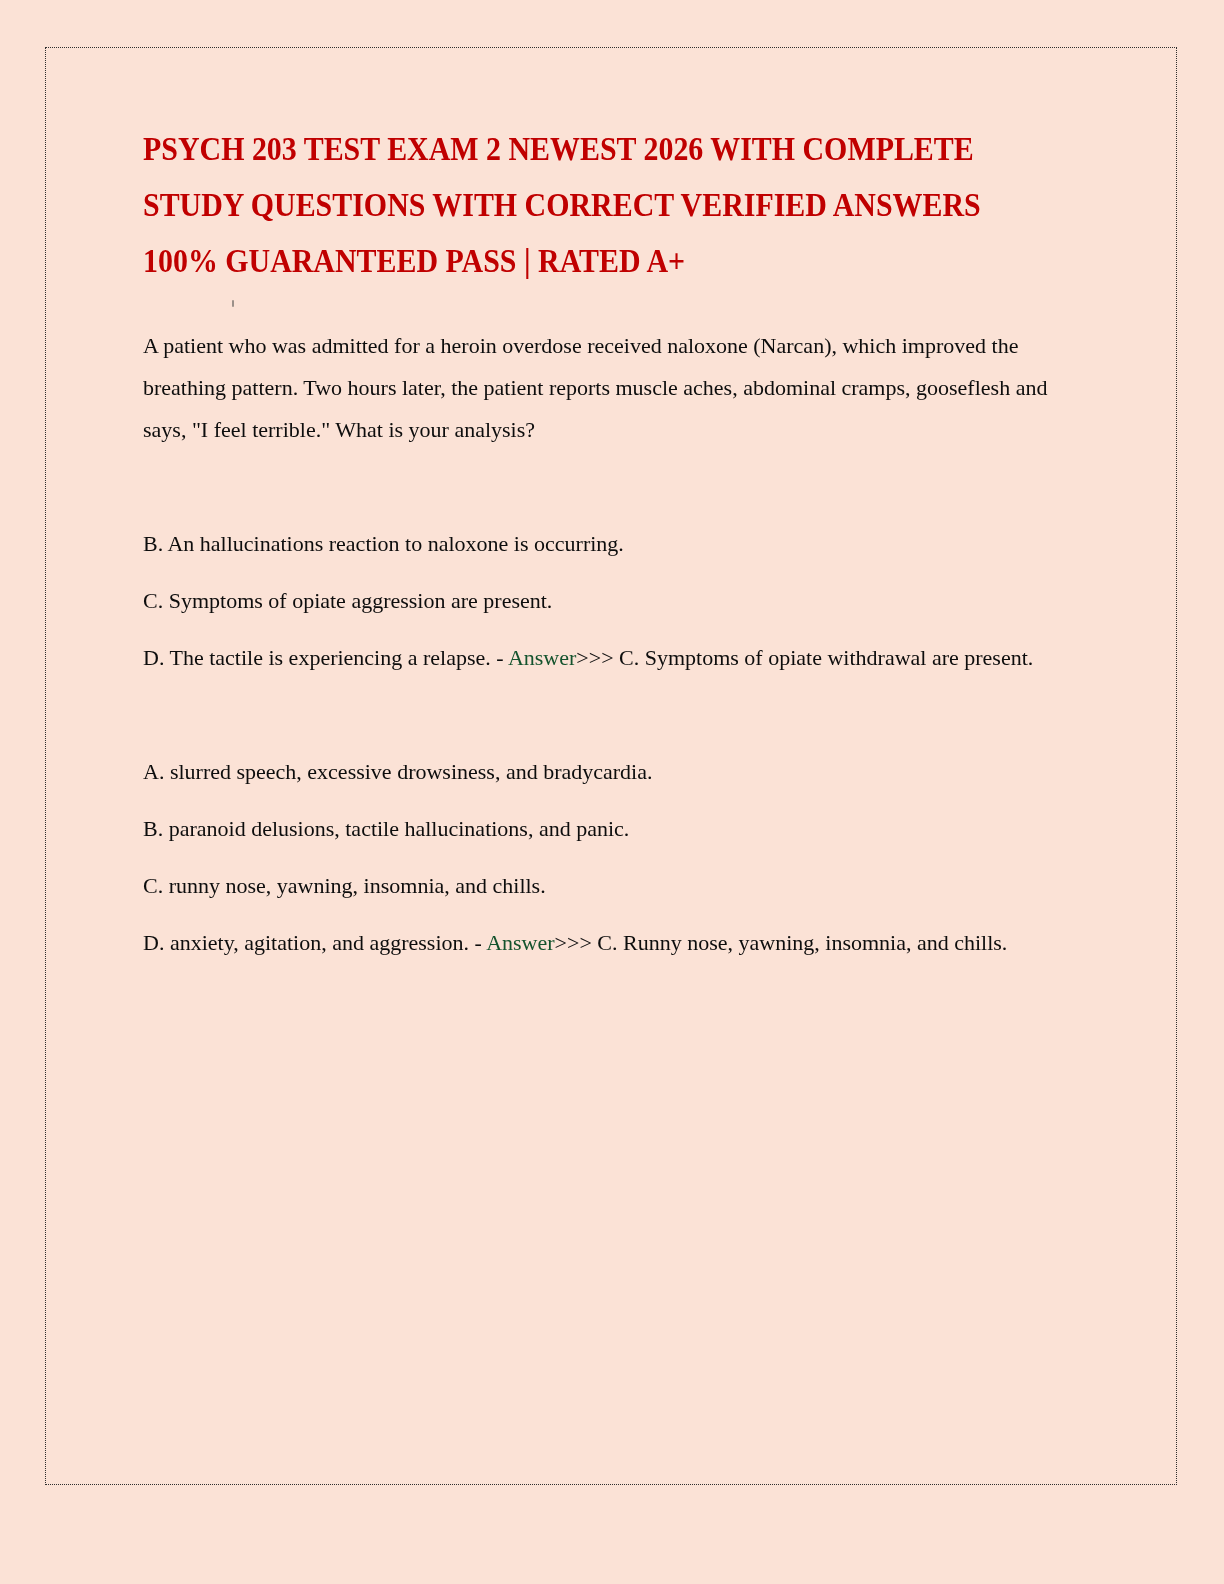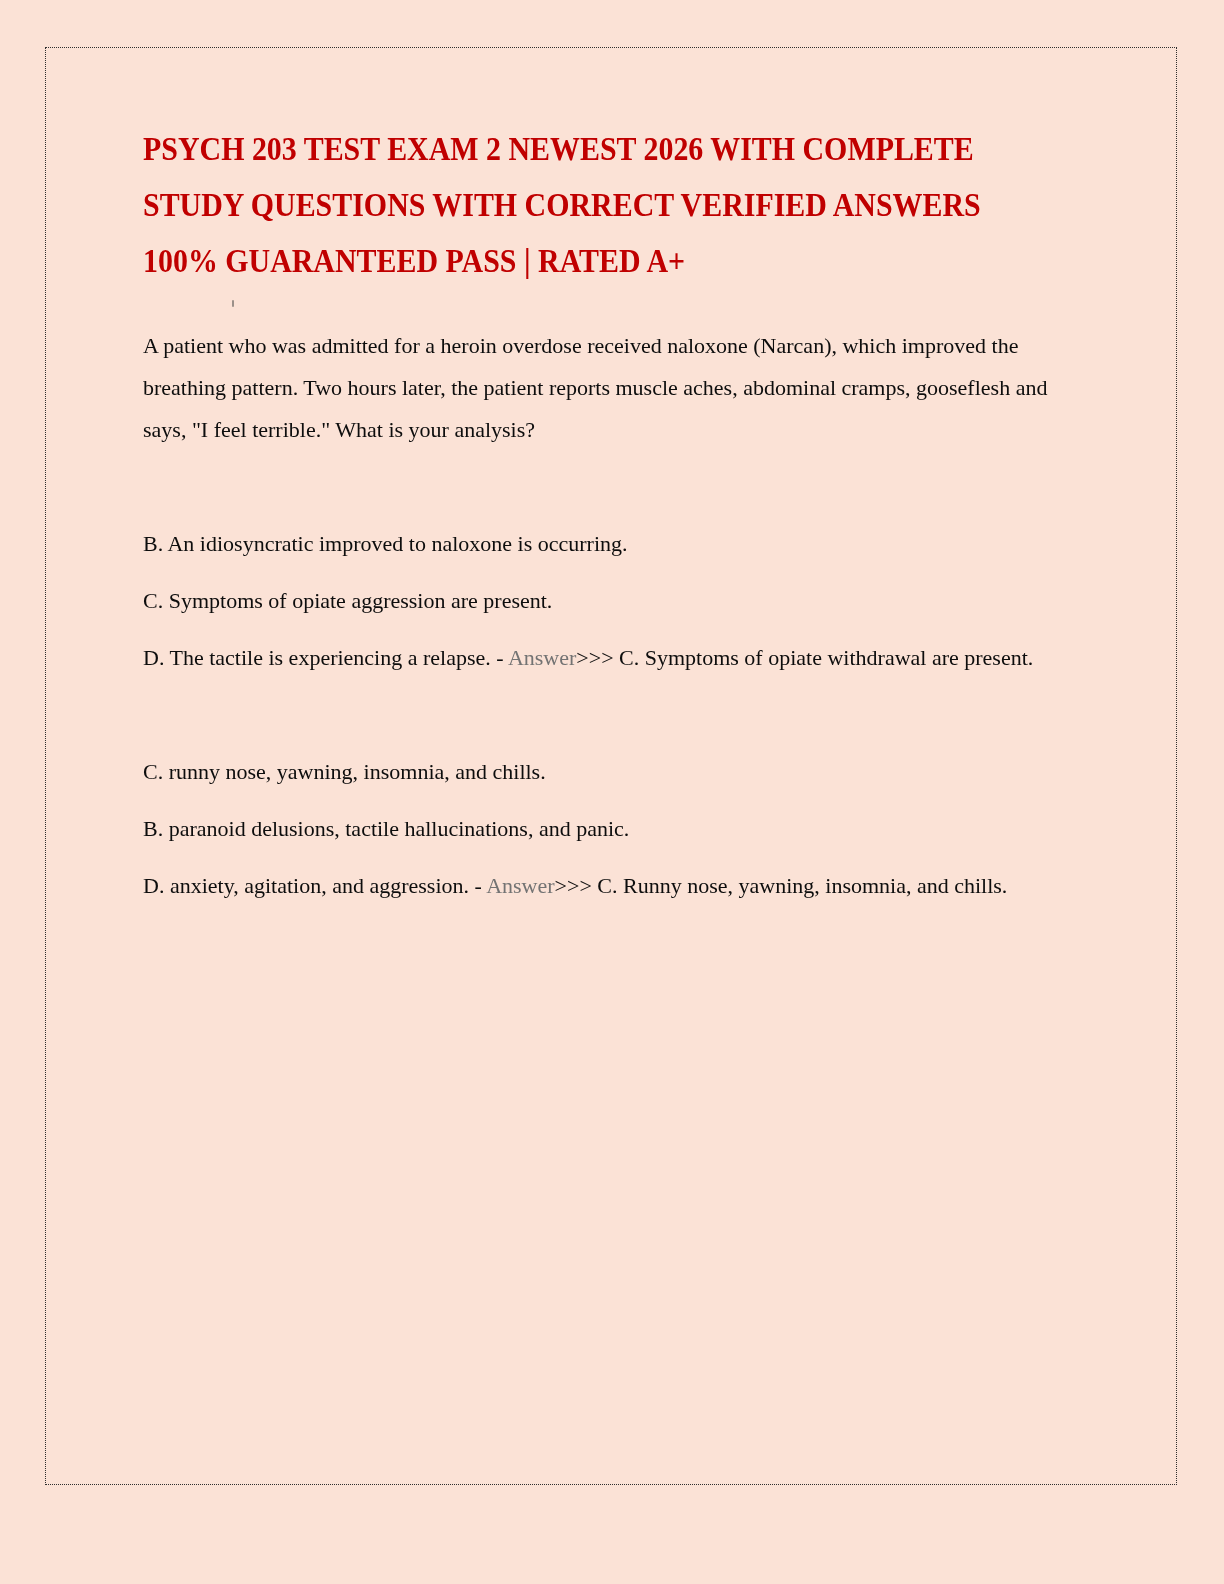--- a/index.html
+++ b/index.html
@@ -48,21 +48,21 @@
     padding: 0;
     font-size: 22px;
     line-height: 42px;
     color: #0d0d0d;
   }
   .blank-line {
     height: 42px;
     margin: 0 0 15px 0;
   }
   .answer {
-    color: #737373;
+    color: #14532d;
   }
   .stray {
     position: absolute;
     left: 232px;
     top: 300px;
     width: 2px;
     height: 7px;
     background: #9b9089;
     border-radius: 1px;
   }
@@ -76,23 +76,24 @@
 
   <div class="content">
     <h1 class="title">
       <span class="tline">PSYCH 203 TEST EXAM 2 NEWEST 2026 WITH COMPLETE</span>
       <span class="tline">STUDY QUESTIONS WITH CORRECT VERIFIED ANSWERS</span>
       <span class="tline">100% GUARANTEED PASS | RATED A+</span>
     </h1>
 
     <p>A patient who was admitted for a heroin overdose received naloxone (Narcan), which improved the breathing pattern. Two hours later, the patient reports muscle aches, abdominal cramps, gooseflesh and says, "I feel terrible." What is your analysis?</p>
     <div class="blank-line"></div>
-    <p>B. An idiosyncratic improved to naloxone is occurring.</p>
+    <p>B. An hallucinations reaction to naloxone is occurring.</p>
     <p>C. Symptoms of opiate aggression are present.</p>
     <p><span>D. The tactile is experiencing a relapse. - </span><span class="answer">Answer</span><span>&gt;&gt;&gt; C. Symptoms of opiate withdrawal are present.</span></p>
 
     <div class="blank-line"></div>
+    <p>A. slurred speech, excessive drowsiness, and bradycardia.</p>
+    <p>B. paranoid delusions, tactile hallucinations, and panic.</p>
     <p>C. runny nose, yawning, insomnia, and chills.</p>
-    <p>B. paranoid delusions, tactile hallucinations, and panic.</p>
     <p><span>D. anxiety, agitation, and aggression. - </span><span class="answer">Answer</span><span>&gt;&gt;&gt; C. Runny nose, yawning, insomnia, and chills.</span></p>
 
   </div>
 </div>
 
 </body></html>

